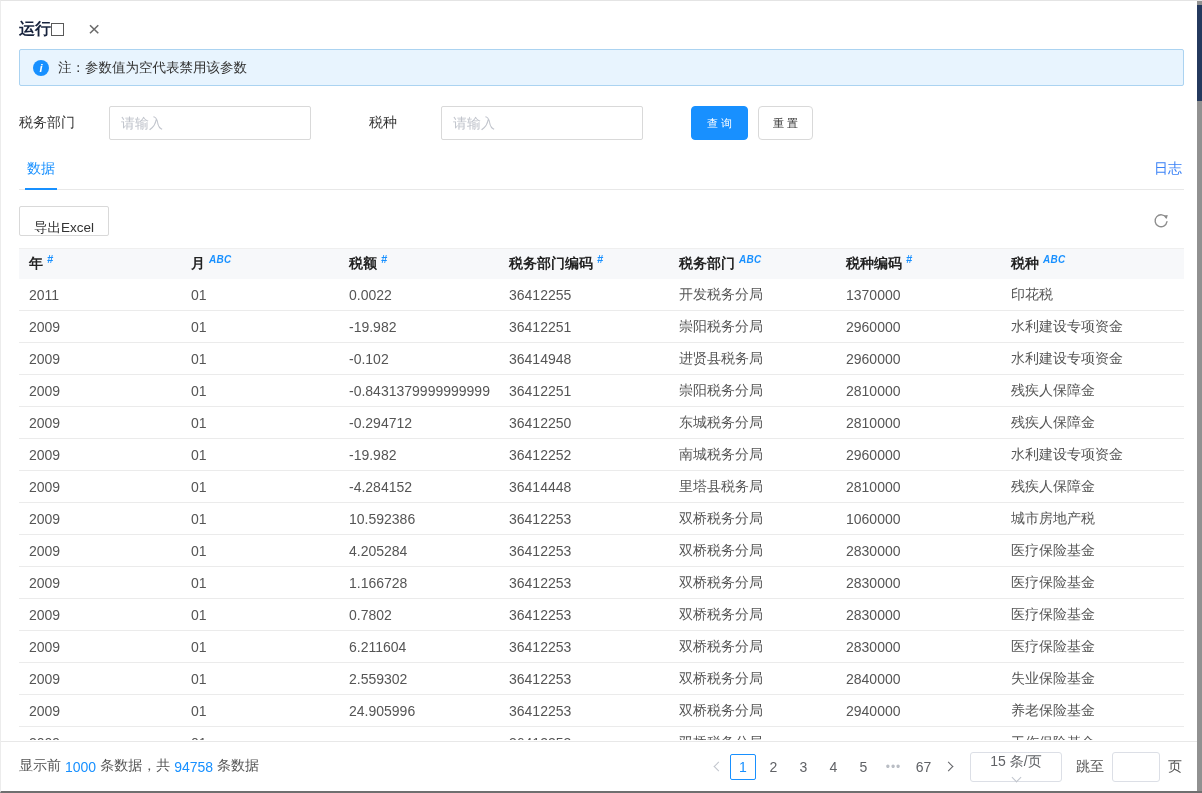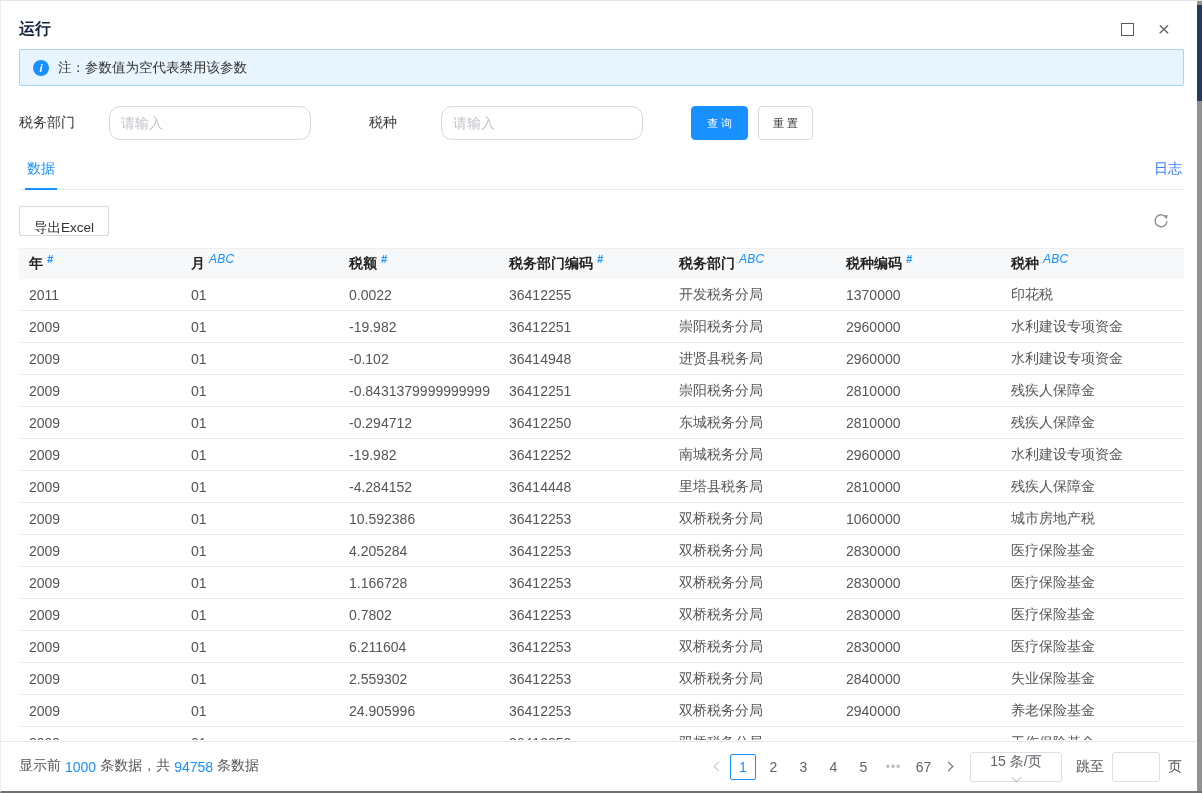--- a/index.html
+++ b/index.html
@@ -1,37 +1,37 @@
 <!DOCTYPE html>
 <html><head>
 <meta charset="utf-8">
 <style>
   * { margin:0; padding:0; box-sizing:border-box; }
   body { font-family:"Liberation Sans","DejaVu Sans",sans-serif; background:#fff; }
   .window{ position:relative; width:1202px; height:793px; background:#fff; overflow:hidden;
     border-top:1px solid #e4e4e4; border-left:1px solid #ececec; border-bottom:2px solid #6f6f6f; }
 
   
-  .titlebar{ padding:16px 20px 0 18px; height:40px; display:flex; align-items:center; justify-content:space-between; }
+  .titlebar{ padding:16px 20px 0 18px; height:40px; display:flex; align-items:center; }
   .title{ font-size:16px; font-weight:600; color:#17233d; }
   .win-btns{ display:flex; align-items:center; gap:24px; padding-right:12px; }
   .max-box{ width:13px; height:13px; border:1.5px solid #595959; cursor:pointer; }
   .close-x{ font-size:21px; color:#6b6b6b; line-height:14px; cursor:pointer; }
 
   
   .notice{ margin:8px 18px 0; height:37px; background:#e8f4fe; border:1px solid #abd3f1; border-radius:2px;
     display:flex; align-items:center; gap:9px; padding:0 13px; font-size:13.5px; color:#333; }
   .info-icon{ width:16px; height:16px; border-radius:50%; background:#1890ff; color:#fff; font-size:11px;
     font-weight:700; font-style:italic; display:flex; align-items:center; justify-content:center; flex:0 0 16px; }
 
   
   .filters{ margin-top:20px; padding:0 18px; display:flex; align-items:center; }
   .f-label{ font-size:14px; color:#333; }
   .lb1{ margin-right:34px; } .lb2{ margin-right:44px; }
-  .f-input{ width:202px; height:34px; border:1px solid #d9d9d9; border-radius:11px; padding:0 11px;
+  .f-input{ width:202px; height:34px; border:1px solid #d9d9d9; border-radius:2px; padding:0 11px;
     font-size:14px; color:#333; outline:none; font-family:inherit; }
   .f-input::placeholder{ color:#c0c4cc; }
   .in1{ margin-right:58px; } .in2{ margin-right:48px; }
   .btn{ height:34px; font-size:11px; border-radius:4px; cursor:pointer; font-family:inherit; }
   .btn-primary{ background:#1890ff; border:1px solid #1890ff; color:#fff; padding:0 15px; margin-right:10px; }
   .btn-default{ background:#fff; border:1px solid #d9d9d9; color:#333; padding:0 14px; }
 
   
   .tabs{ margin:16px 18px 0; border-bottom:1px solid #e8e8e8; display:flex; gap:37px; padding-left:6px;justify-content:space-between; }
   .tab{ font-size:14px; color:#3b82f6; padding:4px 2px 10px; cursor:pointer; }
@@ -43,21 +43,21 @@
     font-size:13.5px; color:#333; cursor:pointer; font-family:inherit; }
   .refresh{ width:18px; height:18px; cursor:pointer; margin-right:14px; }
 
   
   .table{ margin:0 18px; font-size:14px; }
   .thead{ display:flex; align-items:center; background:#f7f8fa; height:31px; border-top:1px solid #efefef;
     color:#222; font-weight:600; }
   .th{ display:flex; align-items:center; padding-left:10px; }
   .col-label{ margin-right:4px; }
   .type-num{ color:#1890ff; font-size:11px; font-style:italic; font-weight:600; position:relative; top:-5px; }
-  .type-abc{ color:#1890ff; font-size:12px; font-style:italic; font-weight:400; position:relative; top:-5px; letter-spacing:.3px; }
+  .type-abc{ color:#1890ff; font-size:10px; font-style:italic; font-weight:700; position:relative; top:-5px; letter-spacing:.3px; }
   .tbody{ height:461px; overflow:hidden; }
   .tr{ display:flex; align-items:center; height:32px; border-bottom:1px solid #ebebeb; color:#555; }
   .td{ padding-left:10px; white-space:nowrap; overflow:hidden; }
   .c0{ width:162px; flex:0 0 162px; } .c1{ width:158px; flex:0 0 158px; } .c2{ width:160px; flex:0 0 160px; }
   .c3{ width:170px; flex:0 0 170px; } .c4{ width:167px; flex:0 0 167px; } .c5{ width:165px; flex:0 0 165px; }
   .c6{ flex:1; }
 
   
   .t-footer{ position:absolute; left:0; right:0; bottom:0; height:50px; background:#fff; border-top:1px solid #e8e8e8;
     display:flex; align-items:center; justify-content:space-between; padding:0 20px 0 18px; font-size:14px; color:#555; }

